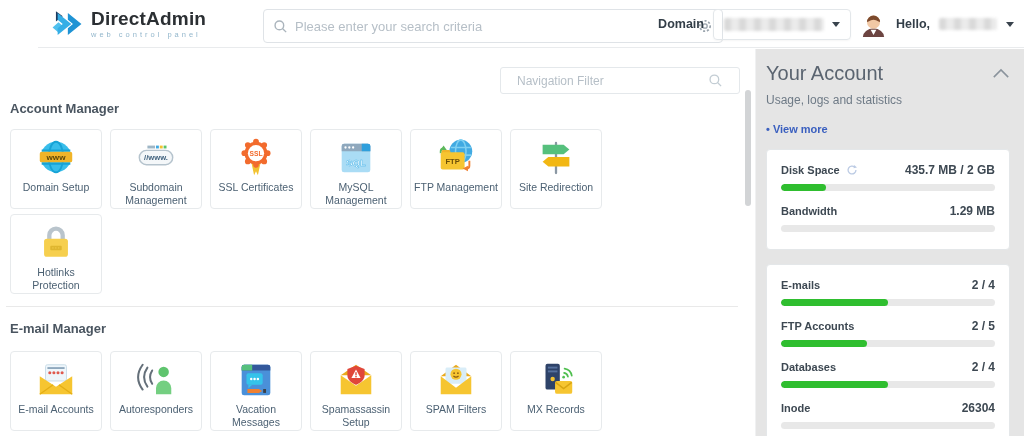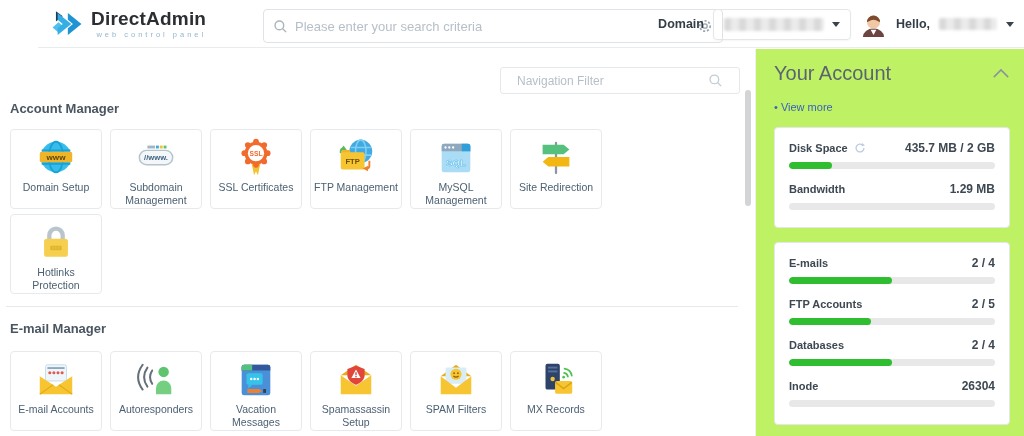--- a/index.html
+++ b/index.html
@@ -10,21 +10,21 @@
     position:relative; overflow:hidden;
   }
   
   .header {
     position:absolute; top:0; left:0; right:0; height:48px;
     background:#fff; border-bottom:1px solid #e9ebed;margin-left:38px;
   }
   .logo { position:absolute; left:12px; top:7px; display:flex; align-items:center; gap:7px; }
   .logo-mark { width:34px; height:34px; }
   .logo-title { font-size:19px; font-weight:bold; color:#2b2f33; letter-spacing:0.2px; line-height:1; }
-  .logo-tagline { font-size:7.5px; color:#93b7cc; letter-spacing:3px; margin-top:2px;text-align:right; }
+  .logo-tagline { font-size:7.5px; color:#93b7cc; letter-spacing:3px; margin-top:2px; }
   .search-bar {
     position:absolute; left:225px; top:9px; width:460px; height:30px;
     border:1px solid #dfe3e7; border-radius:4px; background:#fff;
     display:flex; align-items:center; padding:16px 9px; gap:7px;
   }
   .search-bar input {
     flex:1; border:none; outline:none; font-size:13px; color:#4a555f;
     font-family:"Liberation Sans", sans-serif; background:transparent;
   }
   .search-bar input::placeholder, .nav-filter input::placeholder { color:#b6bfc7; }
@@ -74,26 +74,26 @@
     padding:0 3px; margin-top:1px;
   }
   .divider { position:absolute; top:257px; left:6px; right:16px; border-top:1px solid #e9e9e9; }
   .scroll-thumb {
     position:absolute; left:745px; top:90px; width:6px; height:116px;
     border-radius:3px; background:#d2d4d6; cursor:pointer;
   }
   
   .sidebar {
     position:absolute; left:755px; top:49px; right:0; bottom:0;
-    border-left:1px solid #f0f1f2; padding:13px 14px 0 18px; background:#bef264;
+    border-left:1px solid #f0f1f2; padding:13px 14px 0 10px; background:#e5e5e5;
   }
   .sb-head { display:flex; justify-content:space-between; align-items:center; }
   .sb-title { font-size:20px; color:#5a6470; font-weight:normal; }
   .sb-sub { font-size:12px; color:#6e7a86; margin-top:8px; }
-  .view-more { font-size:11px; font-weight:normal; color:#3a5fbf; margin-top:16px; cursor:pointer; }
+  .view-more { font-size:11px; font-weight:bold; color:#3a5fbf; margin-top:16px; cursor:pointer; }
   .card {
     border:1px solid #e4e7e9; border-radius:4px; background:#fff;
     padding:13px 14px 4px 14px; margin-top:14px;
   }
   .stat { margin-bottom:13px; }
   .stat-row { display:flex; justify-content:space-between; align-items:center; }
   .stat-label { font-size:11px; font-weight:bold; color:#3d4852; display:flex; align-items:center; gap:6px; }
   .stat-value { font-size:12px; font-weight:bold; color:#3d4852; }
   .bar-track { margin-top:7px; height:7px; border-radius:4px; background:#e8e8e8; overflow:hidden; }
   .bar-fill { height:100%; border-radius:4px; width:0; }
@@ -201,47 +201,47 @@
           </g>
           <circle cx="22" cy="17" r="8.5" fill="#ffffff"></circle>
           <text x="22" y="19.8" text-anchor="middle" font-size="7" font-weight="bold" fill="#f26b2d">SSL</text>
         </svg>
       </span>
       <span class="tlabel">SSL Certificates</span>
     </div>
     <div class="tile">
       <span class="ticon">
         <svg viewBox="0 0 44 44">
+          <rect x="7" y="7" width="30" height="30" rx="2.5" fill="#aadcf5"></rect>
+          <path d="M7 15 V9.5 A2.5 2.5 0 0 1 9.5 7 H34.5 A2.5 2.5 0 0 1 37 9.5 V15 Z" fill="#8fa8bd"></path>
+          <path d="M28 15 V7 h6.5 A2.5 2.5 0 0 1 37 9.5 V15 Z" fill="#2f9fdc"></path>
+          <circle cx="11" cy="11" r="1.2" fill="#ffffff"></circle>
+          <circle cx="15" cy="11" r="1.2" fill="#ffffff"></circle>
+          <circle cx="19" cy="11" r="1.2" fill="#ffffff"></circle>
+          <text x="22" y="30" text-anchor="middle" font-size="10" font-weight="bold" fill="#ffffff" stroke="#4ab4e8" stroke-width="0.5">SQL</text>
+        </svg>
+      </span>
+      <span class="tlabel">MySQL Management</span>
+    </div>
+    <div class="tile">
+      <span class="ticon">
+        <svg viewBox="0 0 44 44">
           <circle cx="27" cy="15" r="12" fill="#41aae2"></circle>
           <ellipse cx="27" cy="15" rx="5.5" ry="12" fill="none" stroke="#7fd0f2" stroke-width="1.6"></ellipse>
           <path d="M16.5 11 h21 M16 19 h22" stroke="#7fd0f2" stroke-width="1.6"></path>
           <path d="M9 12 q-3 0 -3 3 v2" stroke="#5cb85c" stroke-width="2" fill="none"></path>
           <polygon points="9,9 12.5,14 5.5,14" fill="#5cb85c"></polygon>
           <rect x="7" y="13.5" width="9" height="4" rx="1.5" fill="#f0b429"></rect>
           <rect x="6" y="16" width="25" height="18" rx="2" fill="#f6c531"></rect>
           <text x="18.5" y="28" text-anchor="middle" font-size="8" font-weight="bold" fill="#6b4e07">FTP</text>
           <path d="M36 25 v5 q0 3 -3 3" stroke="#f08030" stroke-width="2" fill="none"></path>
           <polygon points="29,33 34.5,30 34.5,36" fill="#f08030"></polygon>
         </svg>
       </span>
       <span class="tlabel">FTP Management</span>
-    </div>
-    <div class="tile">
-      <span class="ticon">
-        <svg viewBox="0 0 44 44">
-          <rect x="7" y="7" width="30" height="30" rx="2.5" fill="#aadcf5"></rect>
-          <path d="M7 15 V9.5 A2.5 2.5 0 0 1 9.5 7 H34.5 A2.5 2.5 0 0 1 37 9.5 V15 Z" fill="#8fa8bd"></path>
-          <path d="M28 15 V7 h6.5 A2.5 2.5 0 0 1 37 9.5 V15 Z" fill="#2f9fdc"></path>
-          <circle cx="11" cy="11" r="1.2" fill="#ffffff"></circle>
-          <circle cx="15" cy="11" r="1.2" fill="#ffffff"></circle>
-          <circle cx="19" cy="11" r="1.2" fill="#ffffff"></circle>
-          <text x="22" y="30" text-anchor="middle" font-size="10" font-weight="bold" fill="#ffffff" stroke="#4ab4e8" stroke-width="0.5">SQL</text>
-        </svg>
-      </span>
-      <span class="tlabel">MySQL Management</span>
     </div>
     <div class="tile">
       <span class="ticon">
         <svg viewBox="0 0 44 44">
           <rect x="20.8" y="5" width="2.4" height="34" rx="1.2" fill="#8a97a3"></rect>
           <polygon points="8,8 30,8 36,13 30,18 8,18" fill="#56c07d"></polygon>
           <polygon points="36,21 14,21 8,26 14,31 36,31" fill="#f2b713"></polygon>
         </svg>
       </span>
       <span class="tlabel">Site Redirection</span>
@@ -363,20 +363,21 @@
 
 <div class="scroll-thumb"></div>
 
 <div class="sidebar">
   <div class="sb-head">
     <span class="sb-title">Your Account</span>
     <svg width="18" height="11" viewBox="0 0 20 12" style="cursor:pointer">
       <path d="M2 10 L10 2 L18 10" stroke="#8a939c" stroke-width="1.7" fill="none"></path>
     </svg>
   </div>
+  <div class="sb-sub">Usage, logs and statistics</div>
   <div class="view-more">• View more</div>
 
   <div class="card">
     <div class="stat">
       <div class="stat-row">
         <span class="stat-label">
           <span>Disk Space</span>
           <span class="refresh-icon" style="cursor:pointer">
             <svg width="12" height="12" viewBox="0 0 14 14">
               <path d="M11.6 7 a4.6 4.6 0 1 1 -1.4 -3.3" stroke="#bccbe4" stroke-width="1.5" fill="none"></path>

